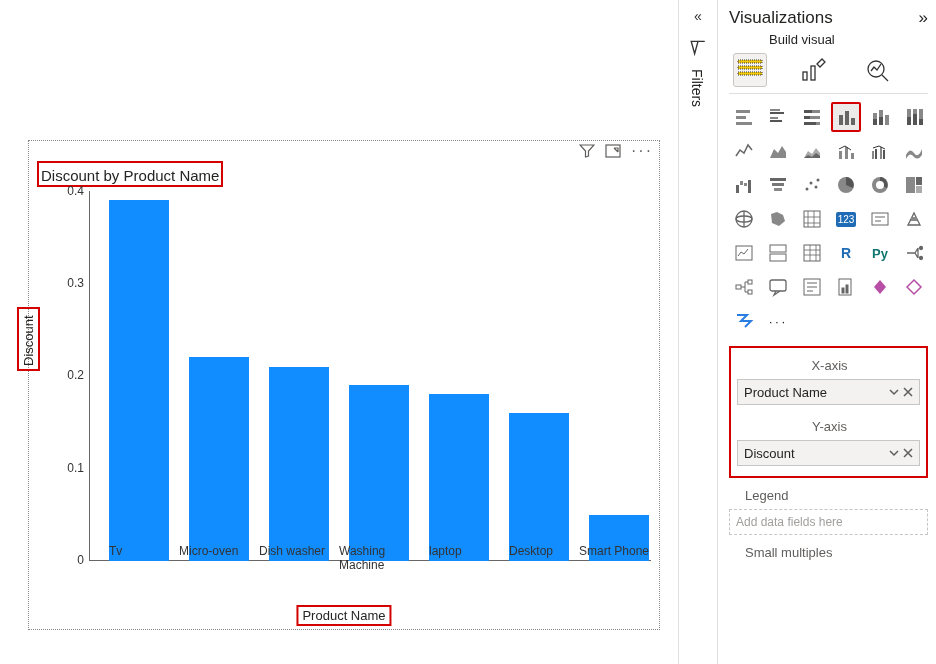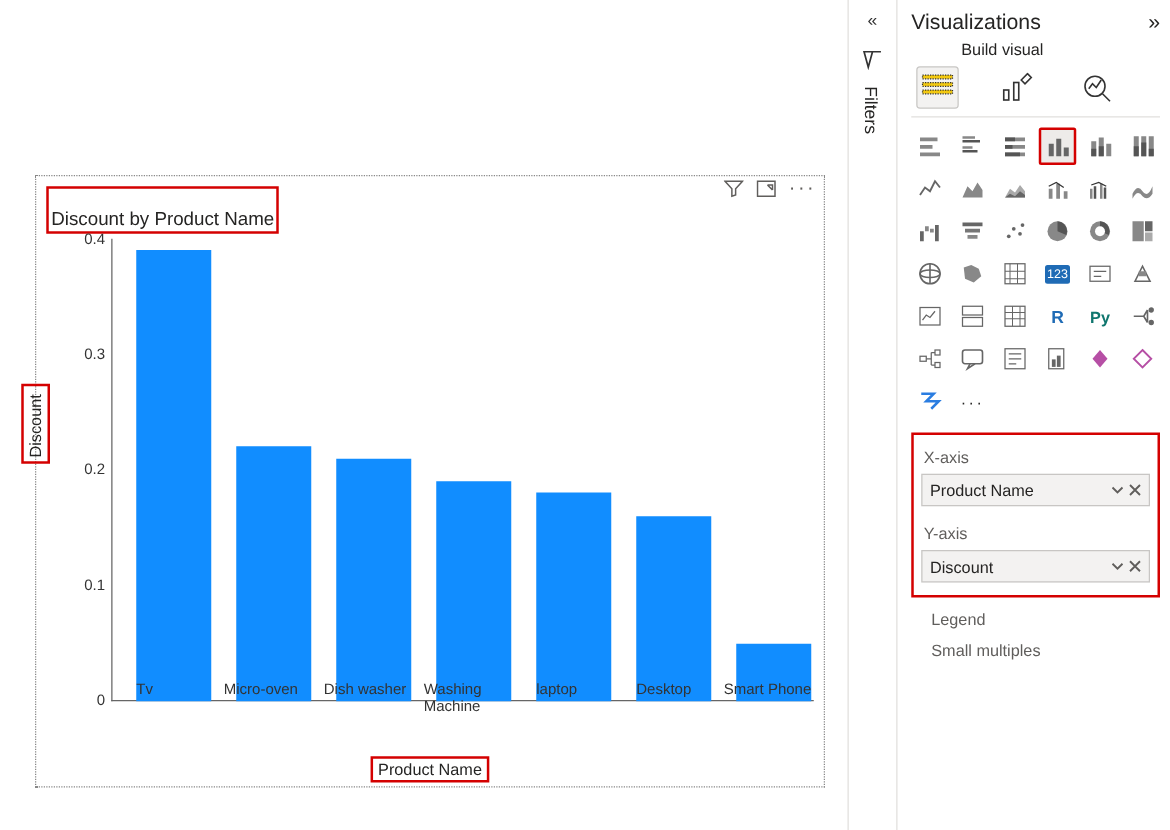--- a/index.html
+++ b/index.html
@@ -52,21 +52,21 @@
   }
   .chart-title {
     position: absolute;
     left: 8px;
     top: 26px;
     font-size: 15px;
     color: #252423;
   }
   .red-box {
     border: 2px solid #d40000;
-    padding: 16px 2px 1px 2px;
+    padding: 4px 2px 1px 2px;
   }
   .y-axis-label {
     position: absolute;
     left: -8px;
     top: 230px;
     transform: rotate(-90deg);
     transform-origin: left top;
     font-size: 13px;
   }
   .y-axis-label-inner {
@@ -198,20 +198,21 @@
   }
   .fields-section {
     border: 2px solid #d40000;
     padding: 6px 6px 10px;
     margin-bottom:8px;
   }
   .field-group-label {
     font-size: 13px;
     color: #605e5c;
     margin: 4px 0 6px 2px;
+    text-align: center;
   }
   .field-well {
     background: #f3f2f1;
     border: 1px solid #c8c6c4;
     height: 26px;
     display: flex;
     align-items: center;
     justify-content: space-between;
     padding: 0 6px;
     font-size: 13px;
@@ -612,15 +613,16 @@
               <path d="M1 3l4 4 4-4"></path>
             </svg></span>
         <span><svg width="10" height="10" viewBox="0 0 10 10" stroke="#605e5c" stroke-width="1.5">
               <path d="M1 1l8 8M9 1l-8 8"></path>
             </svg></span>
       </span>
     </div>
   </div>
 
   <div class="section-label">Legend</div>
+  <div class="empty-well">Add data fields here</div>
 
   <div class="section-label">Small multiples</div>
 </div>
 
 </body></html>

